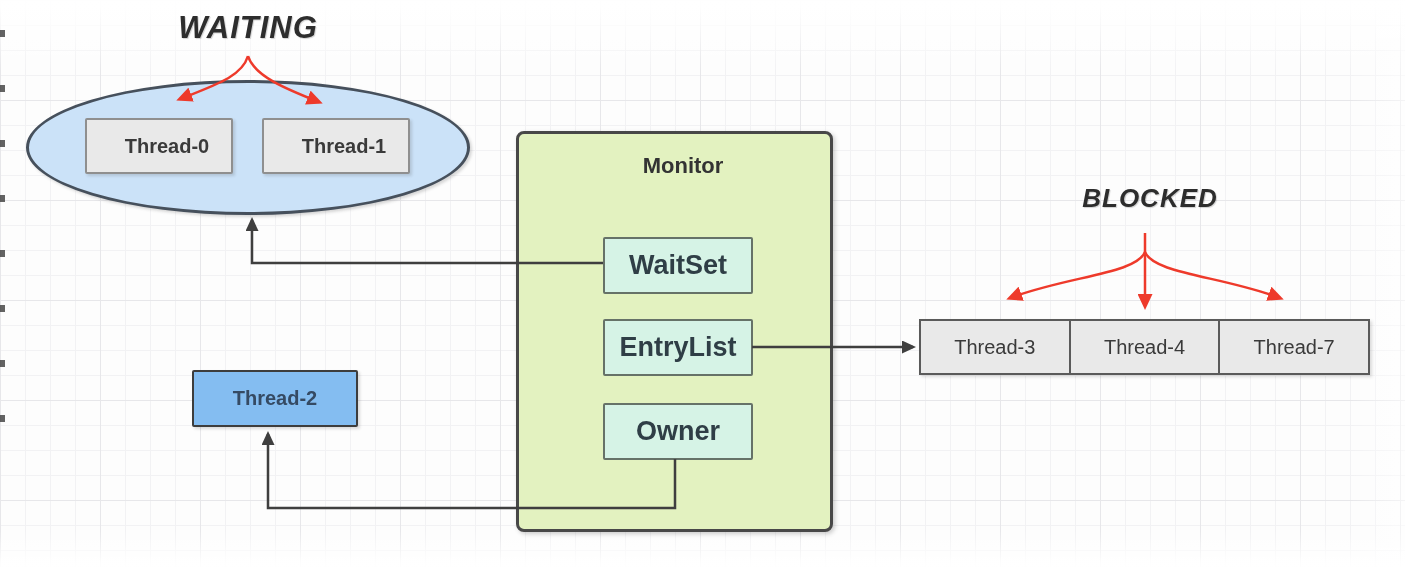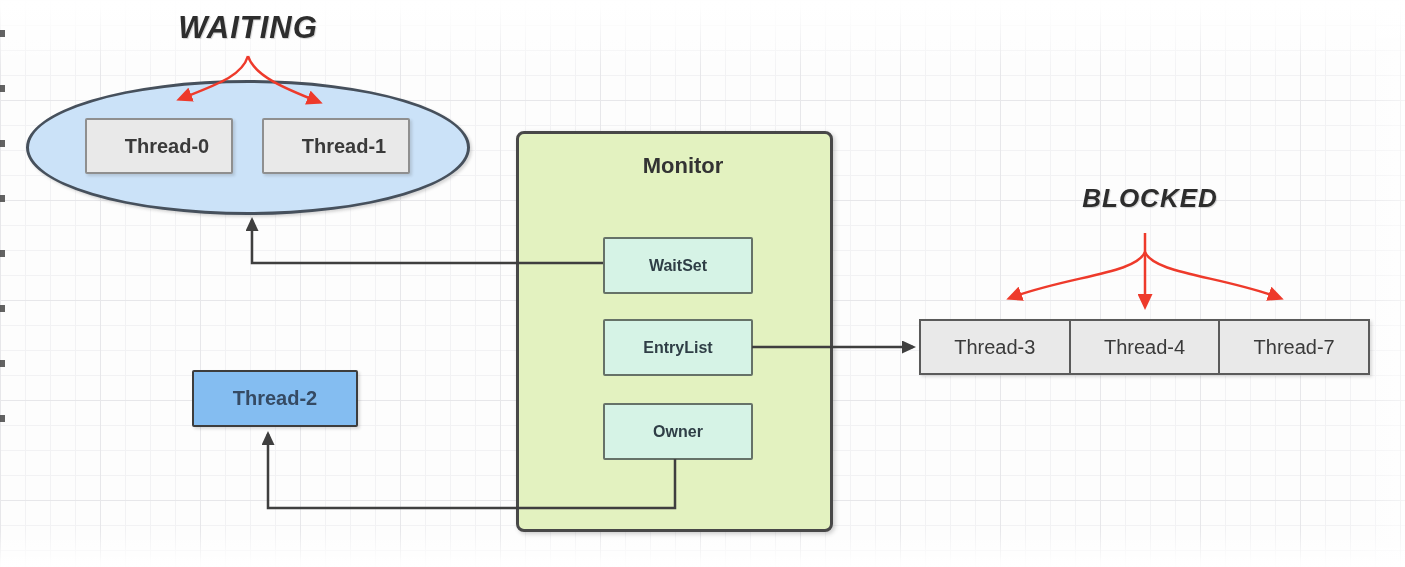--- a/index.html
+++ b/index.html
@@ -66,21 +66,21 @@
     border-radius:8px; box-sizing:border-box; box-shadow:2px 2px 4px rgba(60,60,60,.25);
   }
   .monitor-title{
     position:absolute; left:17px; right:0; top:19px; text-align:center;
     font-weight:bold; font-size:22px; color:#333333;
   }
   .slot{
     position:absolute; box-sizing:border-box; left:84px; width:150px; height:57px;
     display:flex; align-items:center; justify-content:center;
     background:var(--slot-fill); border:2px solid var(--slot-border);
-    font-weight:bold; font-size:16px; color:#2f3e46; border-radius:2px;
+    font-weight:bold; font-size:27px; color:#2f3e46; border-radius:2px;
   }
   #slot-waitset { top:103px; }
   #slot-entrylist{ top:185px; }
   #slot-owner   { top:269px; }
   .blocked-row{
     position:absolute; z-index:3; left:919px; top:319px; width:451px; height:56px;
     display:flex; box-shadow:2px 2px 3px rgba(60,60,60,.18);
   }
   .blocked-row .cell{
     flex:1; box-sizing:border-box; display:flex; align-items:center; justify-content:center;

